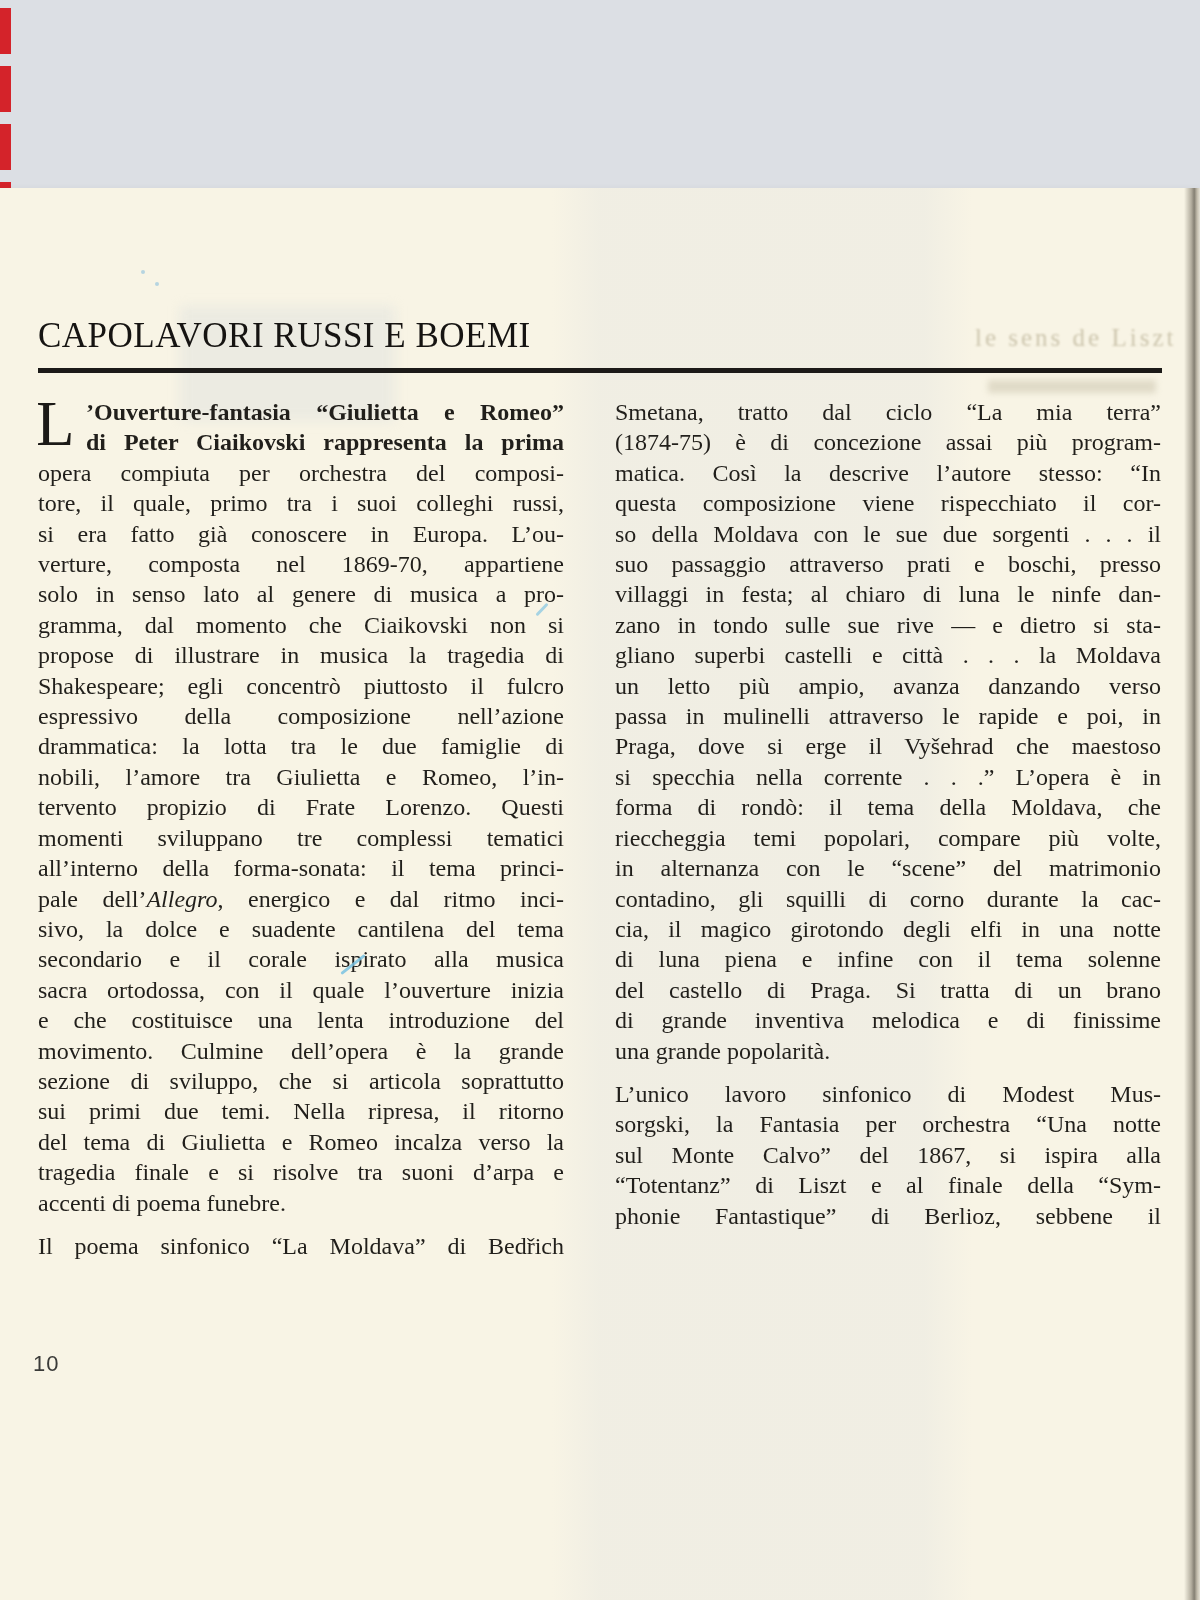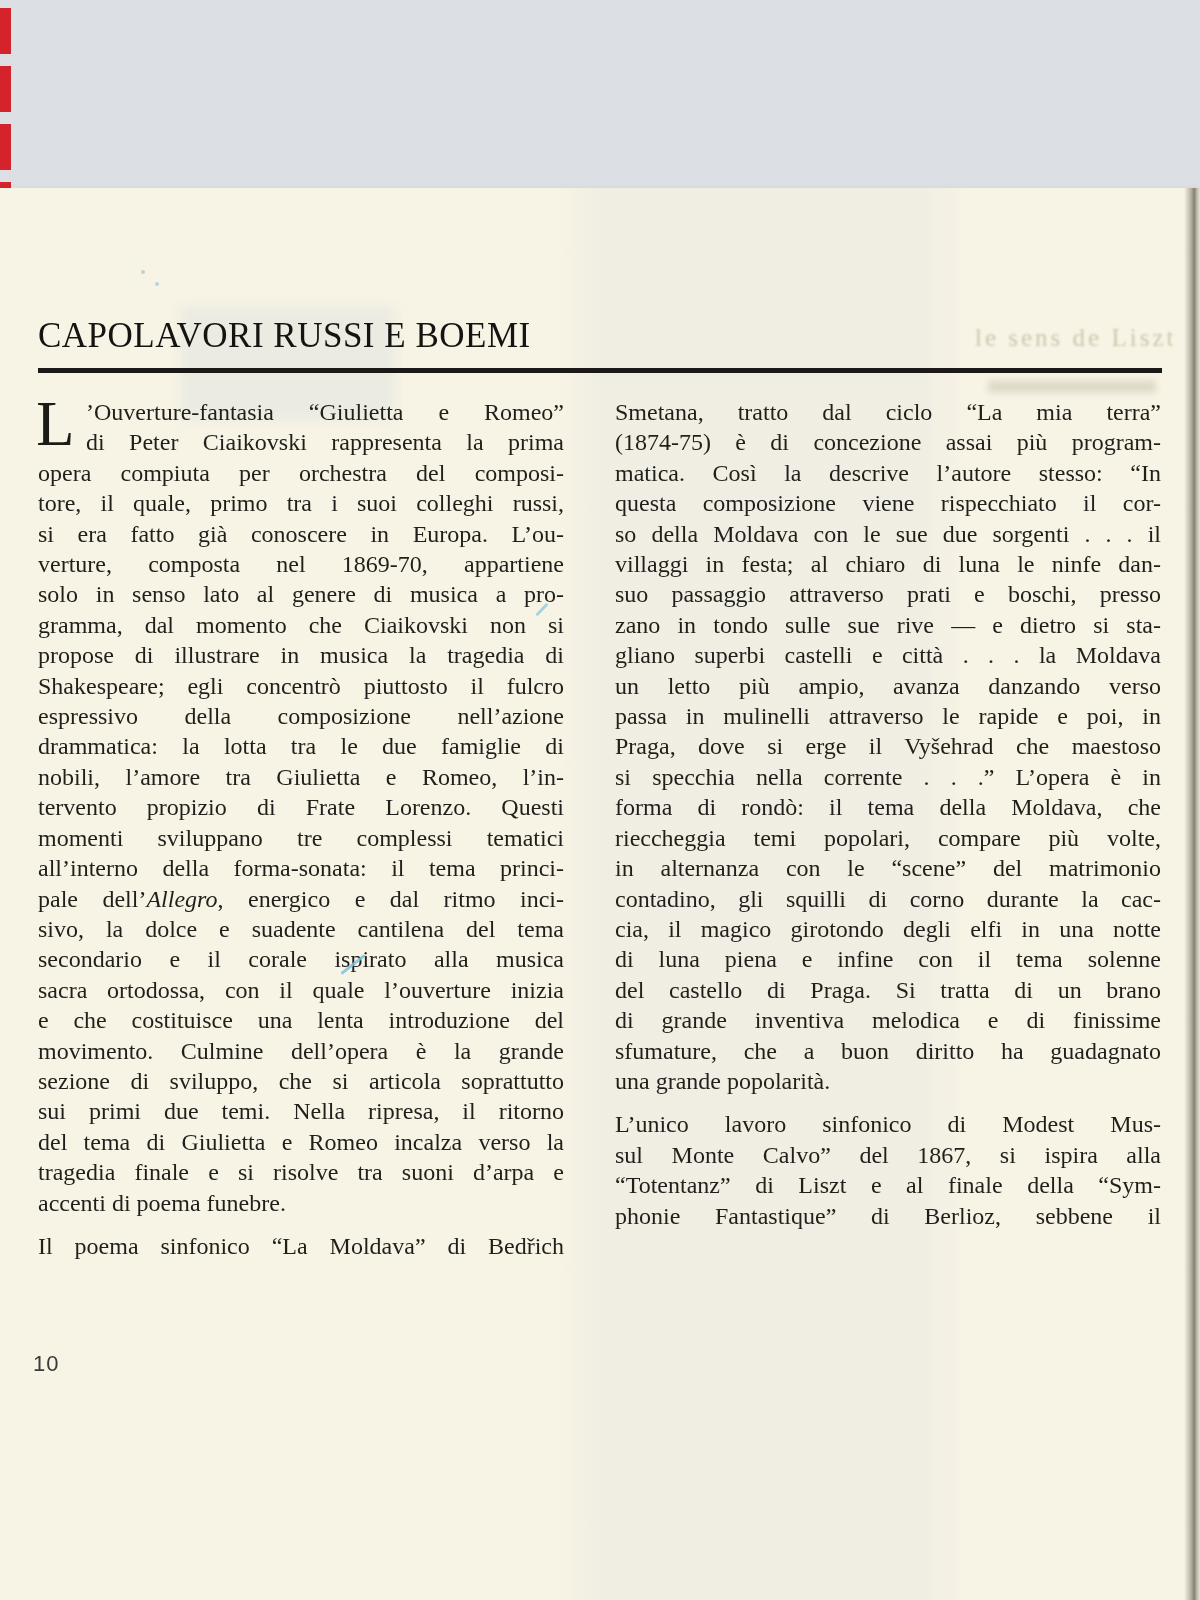--- a/index.html
+++ b/index.html
@@ -64,21 +64,21 @@
     color:#161412;white-space:nowrap;
   }
   .rule{position:absolute;left:38px;top:180px;width:1124px;height:5px;background:#1c1a18;}
   
   .col{position:absolute;top:209px;color:#211f1b;font-size:24px;line-height:30.4px;overflow:hidden;}
   .col-left{left:38px;width:526px;}
   .col-right{left:615px;width:546px;font-family:Liberation Serif, serif;}
   .para + .para{margin-top:13px;}
   .line{text-align:justify;text-align-last:justify;white-space:normal;}
   .line.endpara{text-align-last:left;}
-  .line.drop-indent{padding-left:48px;}
+  .line.drop-indent{padding-left:48px;font-weight:bold;}
   .drop-cap{
     position:absolute;left:-2px;top:-3px;
     font-size:63px;line-height:60px;color:#1c1a17;
   }
   .para{position:relative;}
   
   .page-number{
     position:absolute;left:33px;top:1163px;
     font-family:"Liberation Sans","DejaVu Sans",sans-serif;
     font-size:22px;color:#3a3a38;letter-spacing:1px;
@@ -139,41 +139,41 @@
         <div class="line"><span>Il poema sinfonico “La Moldava” di Bedřich</span></div>
       </div>
     </div>
   <div class="col col-right" id="col-right">
       <div class="para">
         <div class="line"><span>Smetana, tratto dal ciclo “La mia terra”</span></div>
         <div class="line"><span>(1874-75) è di concezione assai più program-</span></div>
         <div class="line"><span>matica. Così la descrive l’autore stesso: “In</span></div>
         <div class="line"><span>questa composizione viene rispecchiato il cor-</span></div>
         <div class="line"><span>so della Moldava con le sue due sorgenti . . . il</span></div>
+        <div class="line"><span>suo passaggio attraverso prati e boschi, presso</span></div>
         <div class="line"><span>villaggi in festa; al chiaro di luna le ninfe dan-</span></div>
-        <div class="line"><span>suo passaggio attraverso prati e boschi, presso</span></div>
         <div class="line"><span>zano in tondo sulle sue rive — e dietro si sta-</span></div>
         <div class="line"><span>gliano superbi castelli e città . . . la Moldava</span></div>
         <div class="line"><span>un letto più ampio, avanza danzando verso</span></div>
         <div class="line"><span>passa in mulinelli attraverso le rapide e poi, in</span></div>
         <div class="line"><span>Praga, dove si erge il Vyšehrad che maestoso</span></div>
         <div class="line"><span>si specchia nella corrente . . .” L’opera è in</span></div>
         <div class="line"><span>forma di rondò: il tema della Moldava, che</span></div>
         <div class="line"><span>rieccheggia temi popolari, compare più volte,</span></div>
         <div class="line"><span>in alternanza con le “scene” del matrimonio</span></div>
         <div class="line"><span>contadino, gli squilli di corno durante la cac-</span></div>
         <div class="line"><span>cia, il magico girotondo degli elfi in una notte</span></div>
         <div class="line"><span>di luna piena e infine con il tema solenne</span></div>
         <div class="line"><span>del castello di Praga. Si tratta di un brano</span></div>
         <div class="line"><span>di grande inventiva melodica e di finissime</span></div>
-        <div class="line"><span>sfumature, che a buon diritto ha guadagnato</span></div>
         <div class="line endpara"><span>una grande popolarità.</span></div>
       </div>
       <div class="para">
         <div class="line"><span>L’unico lavoro sinfonico di Modest Mus-</span></div>
+        <div class="line"><span>sorgski, la Fantasia per orchestra “Una notte</span></div>
         <div class="line"><span>sul Monte Calvo” del 1867, si ispira alla</span></div>
         <div class="line"><span>“Totentanz” di Liszt e al finale della “Sym-</span></div>
         <div class="line"><span>phonie Fantastique” di Berlioz, sebbene il</span></div>
       </div>
     </div>
 
   <div class="speck" style="left:141px;top:82px"></div>
   <div class="speck" style="left:155px;top:94px"></div>
   <div class="pen-mark pen-1"></div>
   <div class="pen-mark pen-2"></div>

